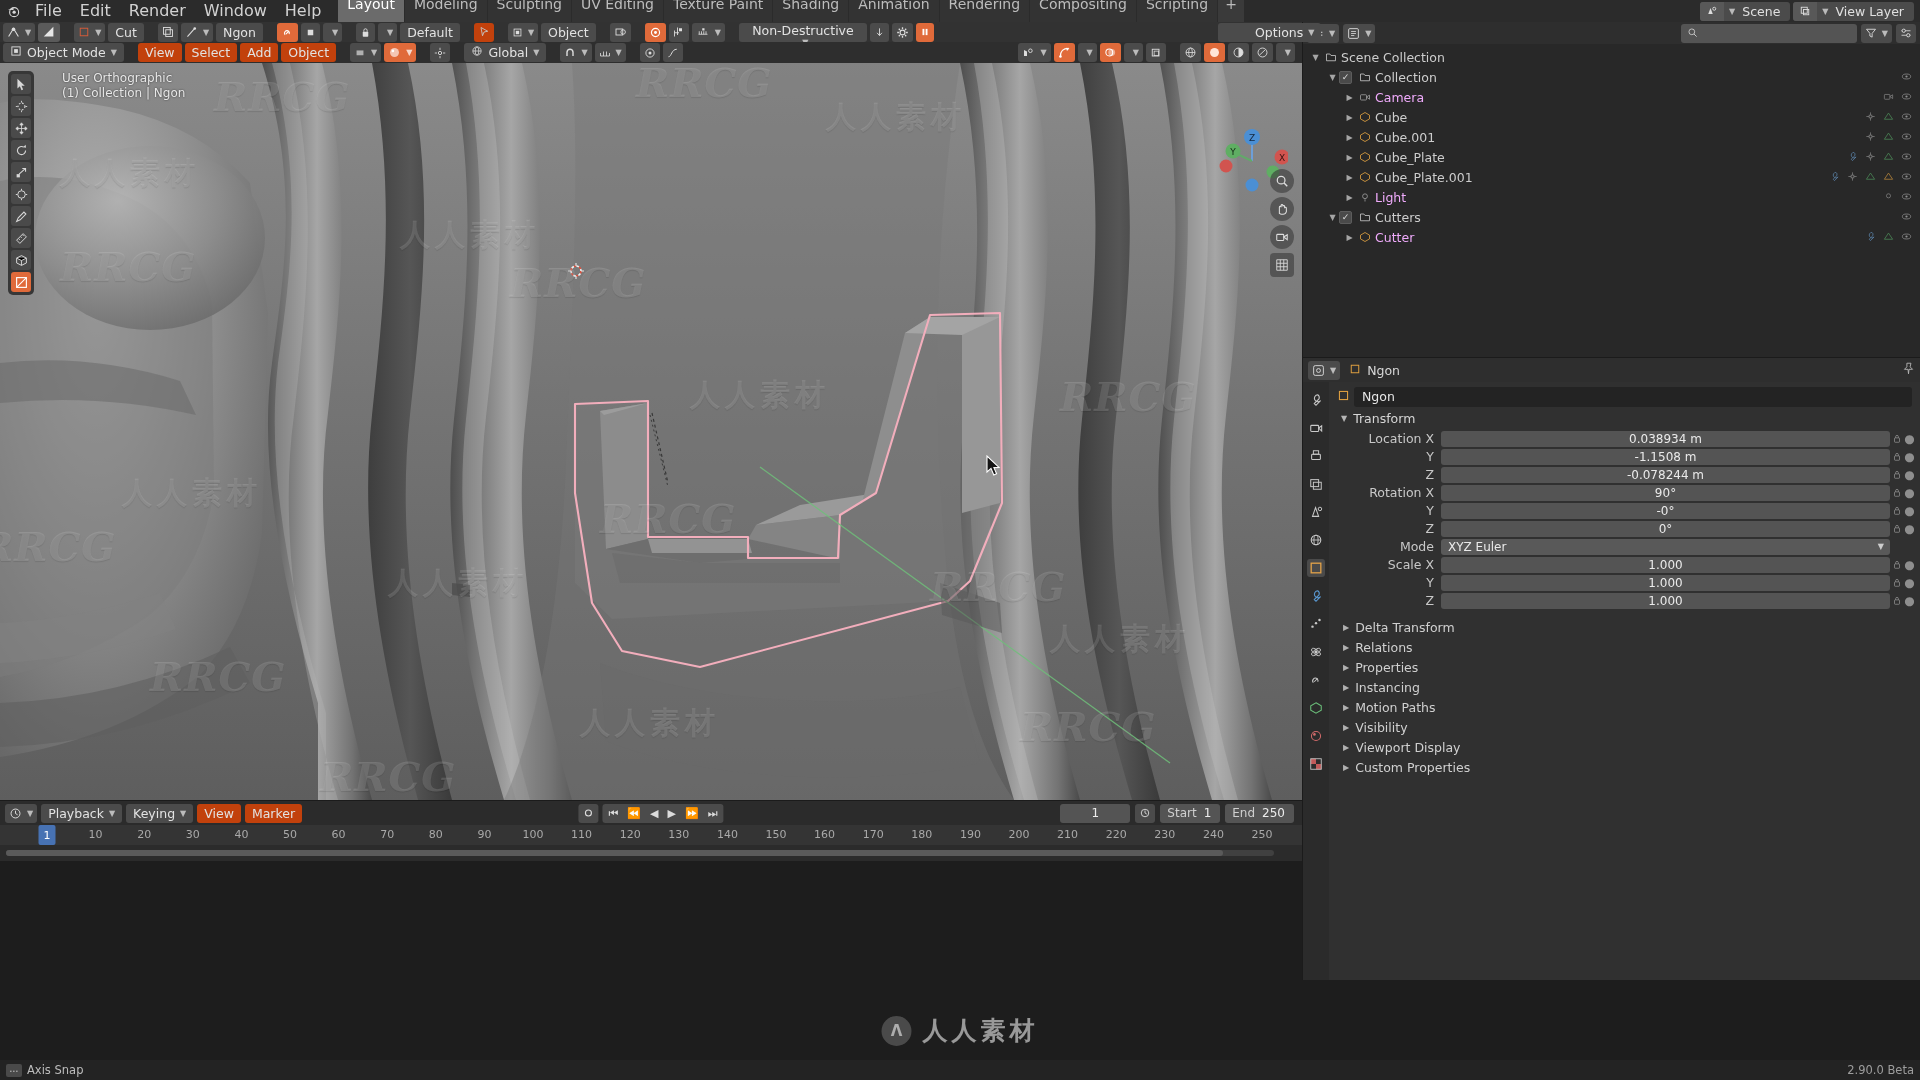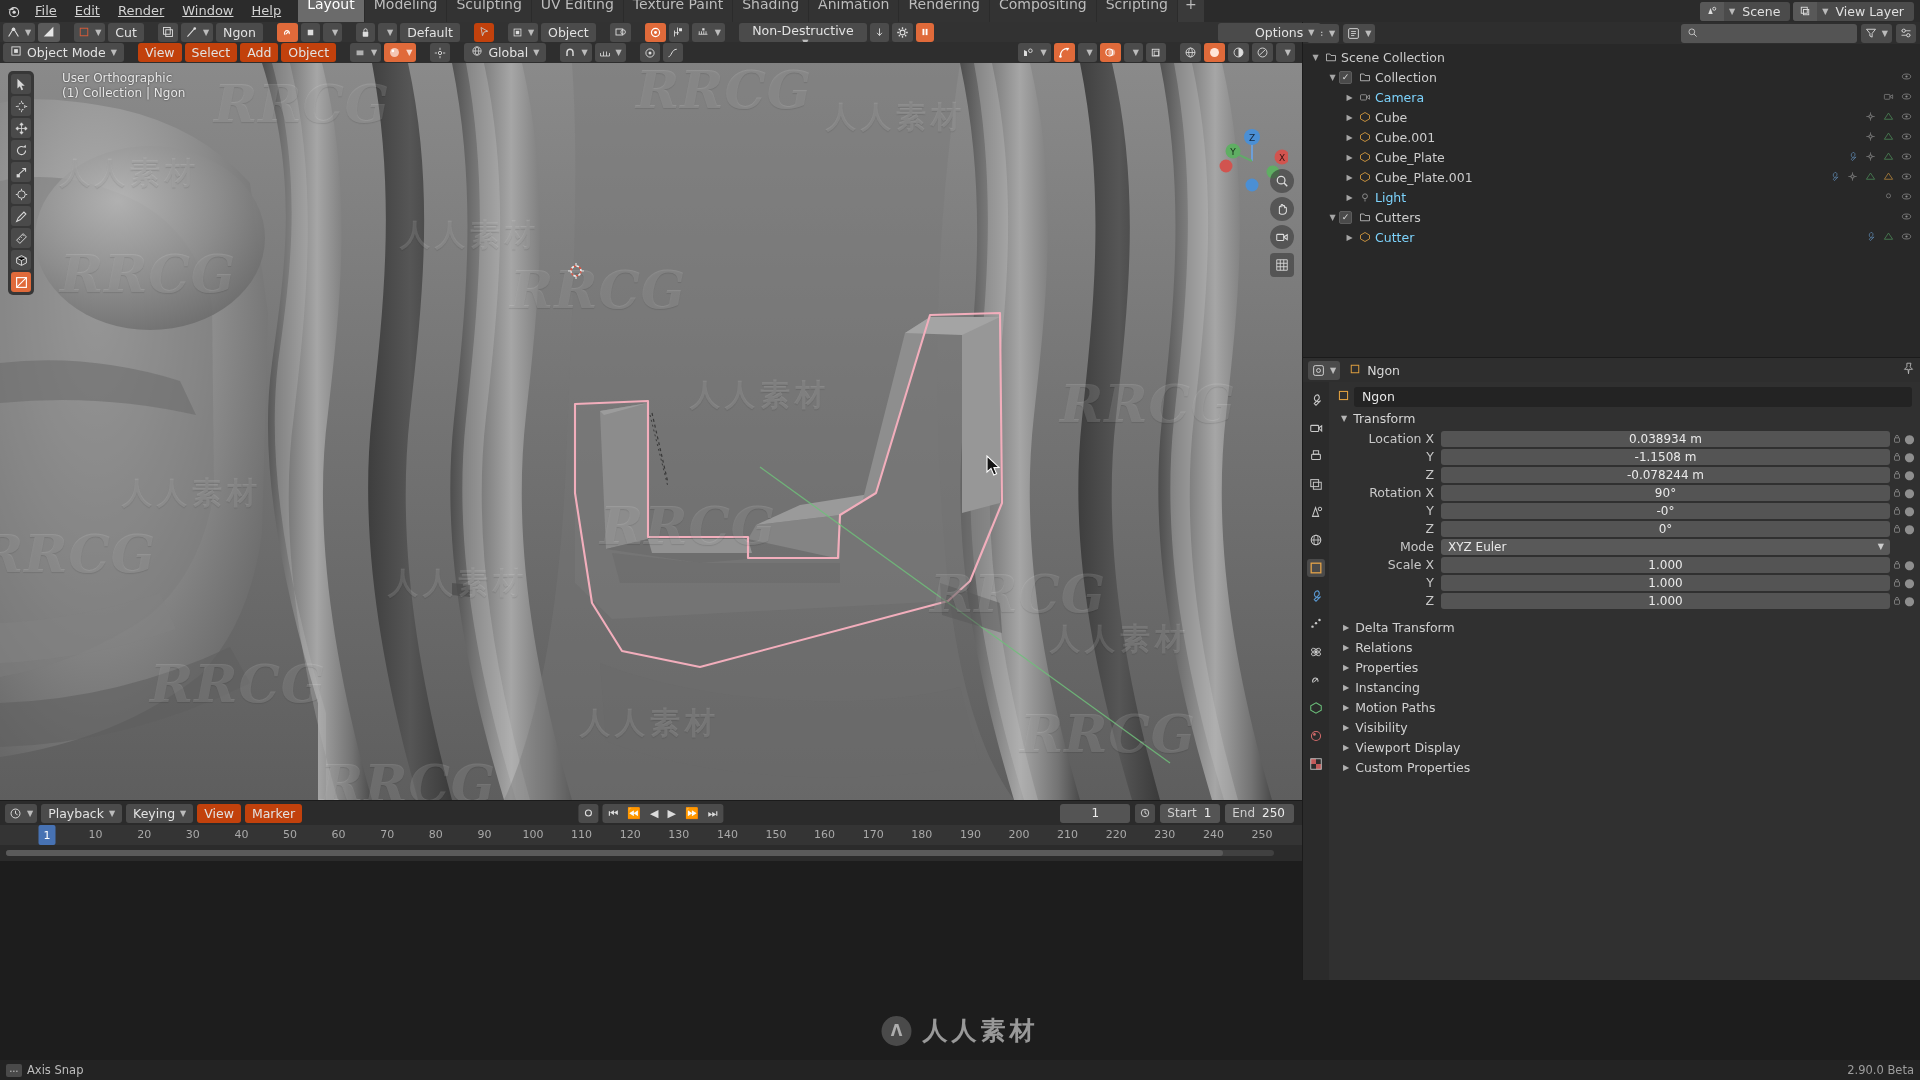--- a/index.html
+++ b/index.html
@@ -8,21 +8,21 @@
   #app { position:relative; width:1920px; height:1080px; }
 
   
   .bar { background:#2b2b2b; display:flex; align-items:center; }
   .btn { background:#4b4b4b; border-radius:3px; height:19px; display:flex; align-items:center;
          padding:0 7px; color:#e2e2e2; white-space:nowrap; font-size:12.5px; }
   .btn.flat { background:#c2410c; }
   .btn.sq { padding:0 4px; justify-content:center; }
   .btn.on  { background:#e06a3a; color:#fff; }
   .btn.sel { background:#5a5a5a; }
-  .menu { padding:0 9px; height:22px; line-height:22px; color:#d2d2d2; font-size:13px;text-decoration:underline; }
+  .menu { padding:0 9px; height:22px; line-height:22px; color:#d2d2d2; font-size:16px; }
   .chev { font-size:8px; opacity:.75; margin-left:5px; }
   .sep  { width:8px; flex:0 0 8px; }
   .ico  { display:inline-block; }
 
   
   #topbar { position:absolute; left:0; top:0; width:1920px; height:22px; background:#2b2b2b;
             display:flex; align-items:center; z-index:40; }
   #blender-logo { width:26px; height:22px; display:flex; align-items:center; justify-content:center; }
   #blender-logo svg { width:15px; height:15px; }
   .wstab { height:28px; line-height:20px; padding:0 9px; margin-right:1px; border-radius:3px 3px 0 0;
@@ -67,21 +67,21 @@
   #outliner { position:absolute; left:1302px; top:22px; width:618px; height:335px; background:#282828;
               border-left:1px solid #1b1b1b; }
   #outliner-header { height:22px; background:#2e2e2e; display:flex; align-items:center; padding:0 4px; gap:4px; }
   #outliner-body { position:absolute; top:22px; left:0; right:0; bottom:0; padding-top:3px; overflow:hidden; }
   .orow { height:20px; display:flex; align-items:center; padding-right:8px; font-size:12.5px; color:#cdcdcd; }
   .orow .exp { width:13px; text-align:center; font-size:8px; color:#a5a5a5; }
   .orow .chk { width:13px; height:13px; border-radius:2px; background:#4a4a4a; border:1px solid #5c5c5c;
                display:flex; align-items:center; justify-content:center; font-size:9px; color:#dcdcdc; margin-right:4px; }
   .orow .oico { width:17px; display:flex; justify-content:center; align-items:center; }
   .orow .olabel { padding-left:2px; }
-  .orow.dim .olabel { color:#7dd3fc; }
+  .orow.dim .olabel { color:#f0abfc; }
   .orow .right { margin-left:auto; display:flex; align-items:center; gap:7px; }
   .orow .right .oi { opacity:.72; }
 
   
   #props { position:absolute; left:1302px; top:357px; width:618px; height:623px; background:#303030;
            border-left:1px solid #1b1b1b; border-top:1px solid #1b1b1b; }
   #props-header { height:24px; background:#2e2e2e; display:flex; align-items:center; padding:0 5px; gap:5px; }
   #props-tabs { position:absolute; left:0; top:24px; width:26px; bottom:0; background:#2b2b2b;
                 display:flex; flex-direction:column; align-items:center; padding-top:9px; gap:10px; }
   .ptab { width:18px; height:18px; display:flex; align-items:center; justify-content:center; border-radius:3px; }
@@ -130,21 +130,21 @@
   
   #statusbar { position:absolute; left:0; top:1060px; width:1920px; height:20px; background:#232323;
                display:flex; align-items:center; padding:0 6px; font-size:11.5px; color:#bdbdbd; }
   .kbd { display:inline-flex; align-items:center; justify-content:center; min-width:16px; height:13px;
          border-radius:2px; background:#4a4a4a; color:#e4e4e4; font-size:9.5px; padding:0 3px; margin-right:5px; }
   #statusbar .right { margin-left:auto; color:#9d9d9d; }
 
   
   .wm { position:absolute; color:rgba(255,255,255,.14); font-weight:bold; pointer-events:none;
         user-select:none; white-space:nowrap; text-shadow:0 1px 1px rgba(0,0,0,.10); }
-  .wm.rr { font-family:"DejaVu Serif", serif; font-style:italic; font-size:52px; letter-spacing:1px; }
+  .wm.rr { font-family:"DejaVu Serif", serif; font-style:italic; font-size:40px; letter-spacing:1px; }
   .wm.cn { font-size:30px; letter-spacing:5px; }
   #wm-center { position:absolute; left:50%; top:1014px; transform:translateX(-50%);
                display:flex; align-items:center; gap:11px; pointer-events:none; }
   #wm-center .logo { width:30px; height:30px; border-radius:50%; background:rgba(255,255,255,.2);
                      display:flex; align-items:center; justify-content:center; font-size:15px;
                      color:rgba(255,255,255,.55); font-weight:bold; }
   #wm-center .txt { font-size:25px; color:rgba(255,255,255,.55); letter-spacing:4px; font-weight:bold; }
 </style>
 </head>
 <body>

